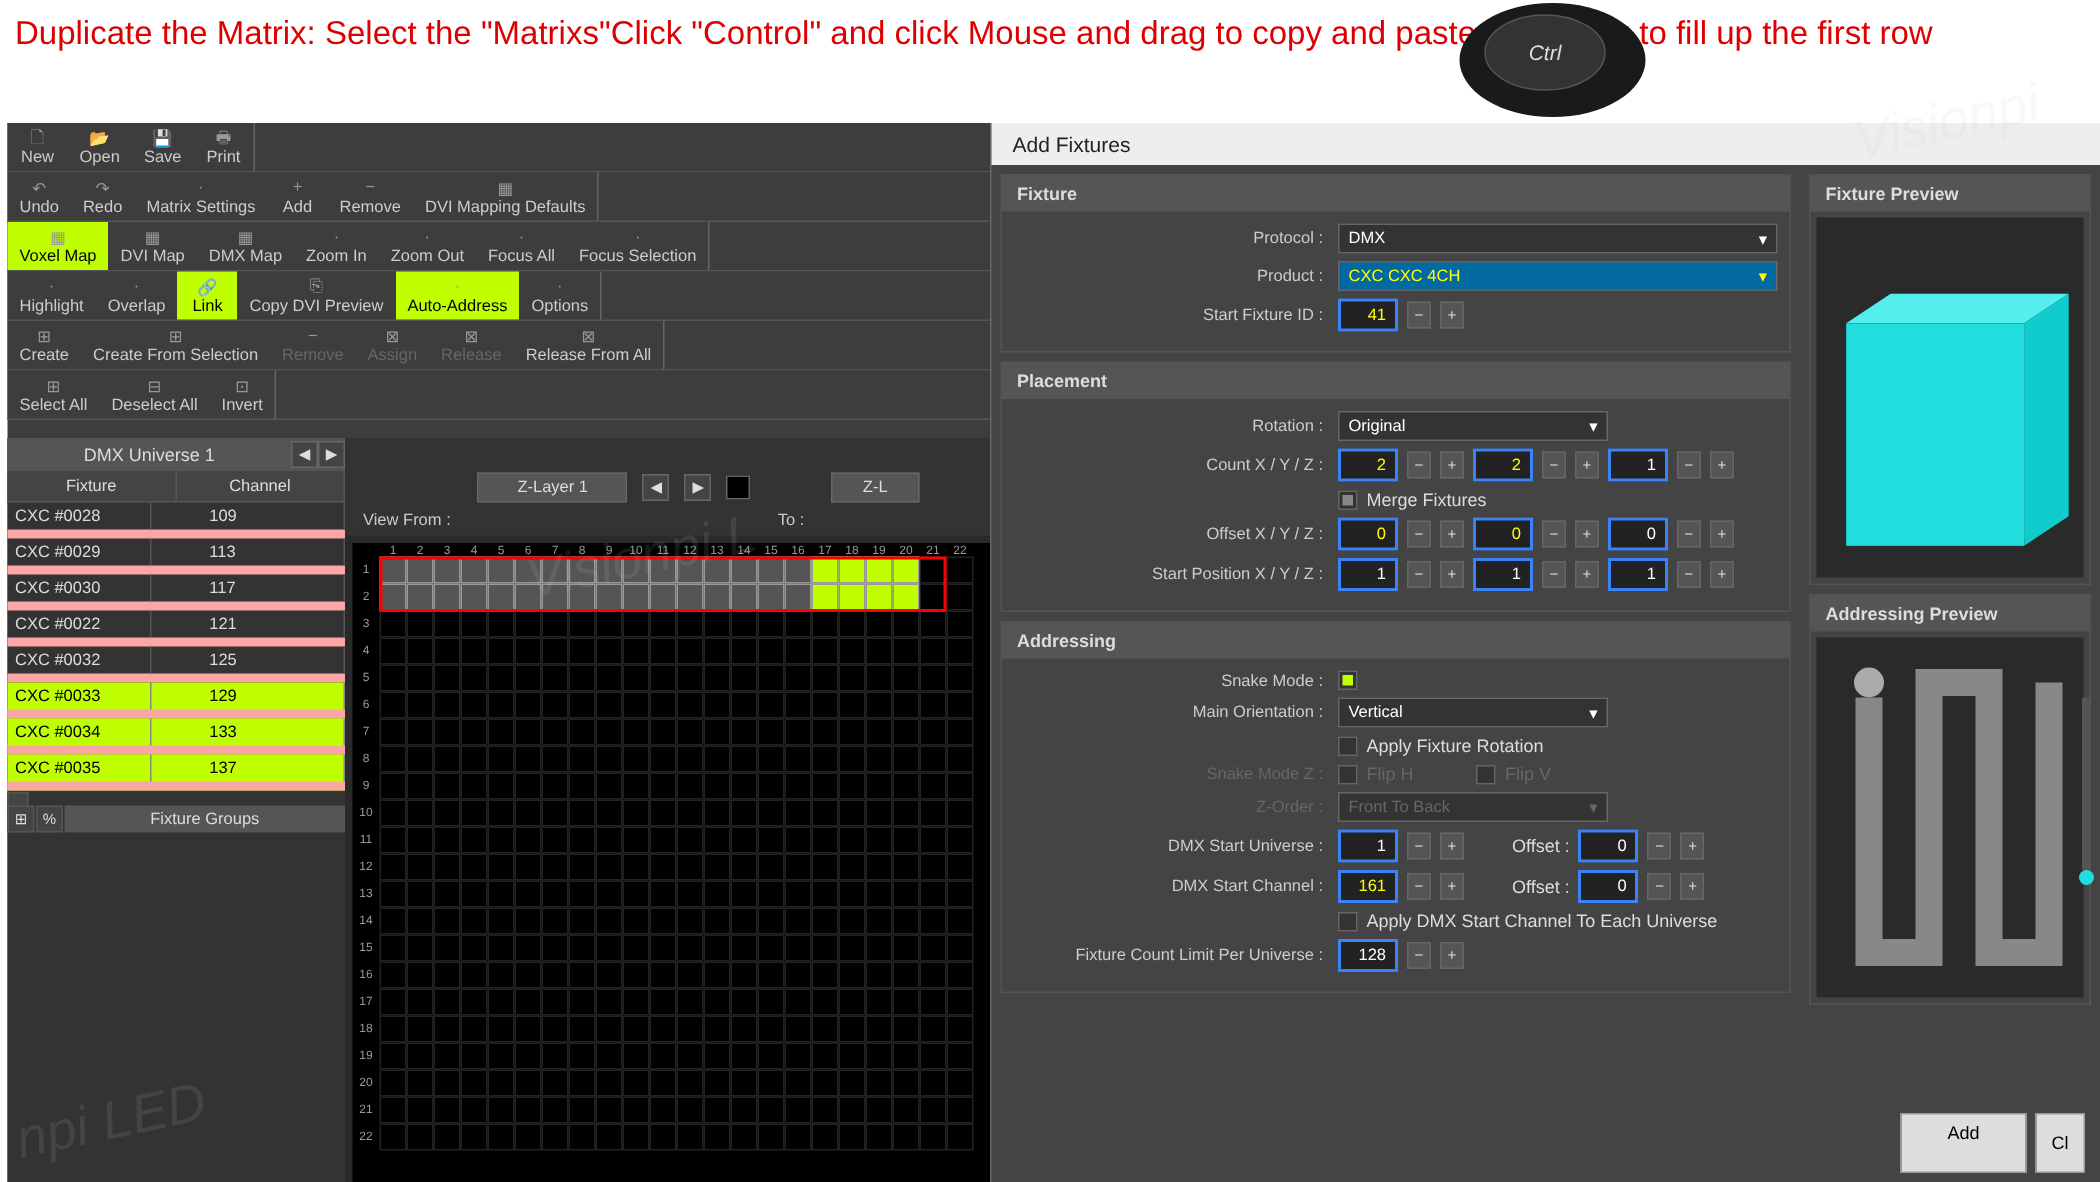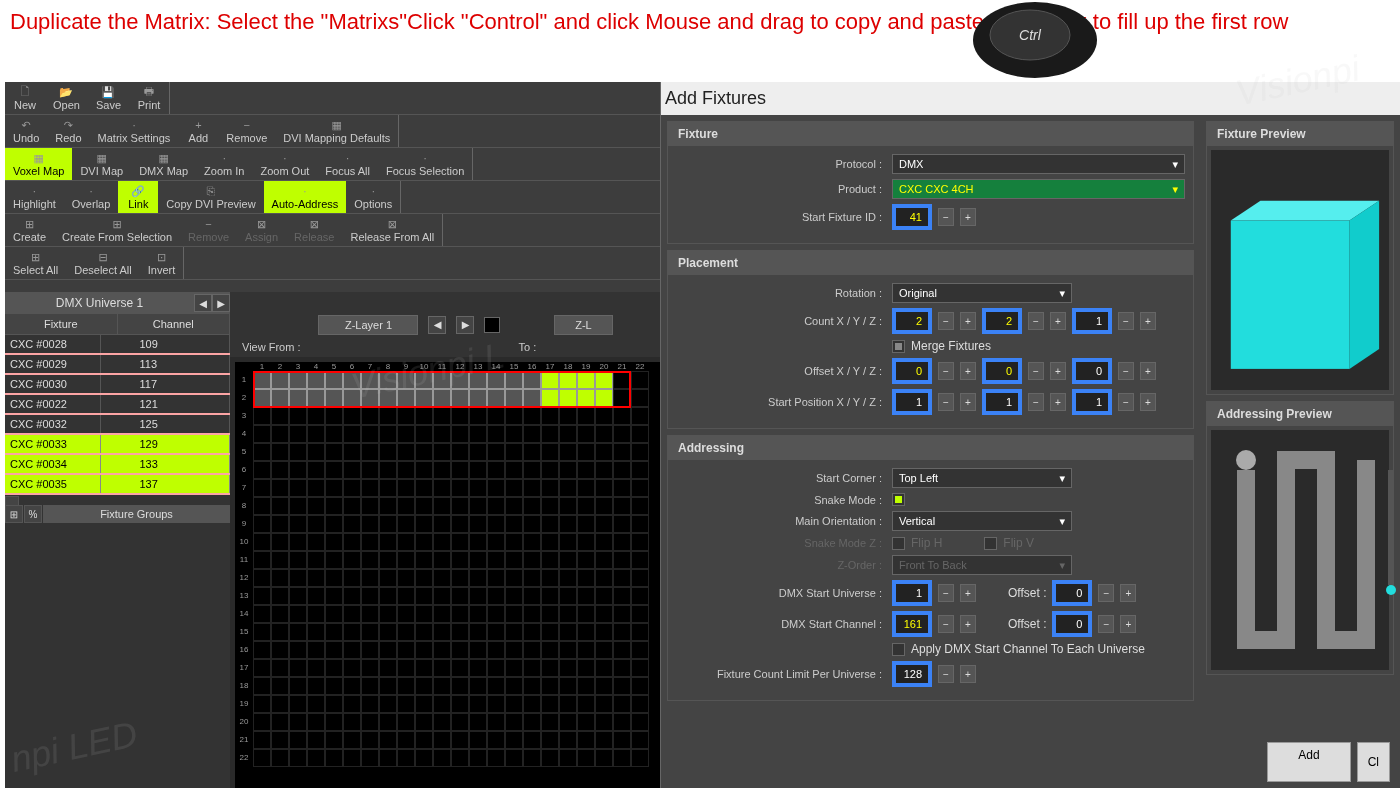--- a/index.html
+++ b/index.html
@@ -21,21 +21,21 @@
 .main-area { display: flex; position: absolute; top: 210px; left: 0; right: 0; bottom: 0; }
 
 .left-panel { width: 225px; background: #333; display: flex; flex-direction: column; }
 .dmx-header { background: #555; display: flex; align-items: center; height: 22px; }
 .dmx-header span { flex: 1; text-align: center; font-size: 12px; }
 .nav-btn { width: 18px; height: 18px; background: #444; border: 1px solid #666; display: flex; align-items: center; justify-content: center; cursor: pointer; font-size: 10px; }
 
 .fixture-table { display: flex; flex-direction: column; }
 .ft-header { display: flex; background: #444; border-bottom: 1px solid #555; }
 .ft-header div { flex: 1; text-align: center; padding: 4px; font-size: 11px; border-right: 1px solid #555; }
-.ft-row { display: flex; border-bottom: 2px solid #fca5a5; gap: 34px; }
+.ft-row { display: flex; border-bottom: 6px solid #fca5a5; gap: 34px; }
 .ft-row div { flex: 1; padding: 3px 5px; font-size: 11px; border-right: 1px solid #555; }
 .ft-row.hl { background: #bfff00; color: #000; }
 .ft-row.hl div { border-right: 1px solid #888; }
 
 .fg-bar { display: flex; margin-top: 2px; }
 .fg-btn { width: 18px; height: 18px; background: #444; border: 1px solid #555; margin-right: 1px; display: flex; align-items: center; justify-content: center; font-size: 10px; }
 .fg-title { flex: 1; background: #555; text-align: center; padding: 3px; font-size: 11px; }
 
 .center-panel { flex: 1; background: #2a2a2a; position: relative; }
 .view-bar { display: flex; align-items: center; padding: 4px; background: #333; gap: 10px; }
@@ -50,28 +50,28 @@
 .row-labels { display: flex; flex-direction: column; width: 18px; }
 .row-labels span { height: 18px; text-align: center; font-size: 8px; color: #999; line-height: 18px; }
 .cells { position: relative; }
 .cell-row { display: flex; }
 .cell { width: 18px; height: 18px; border: 1px solid #222; }
 .cell.sel { background: #555; border: 1px solid #999; }
 .cell.hl { background: #bfff00; border: 1px solid #999; }
 .sel-rect { position: absolute; border: 2px solid #f00; pointer-events: none; }
 
 .right-panel { position: absolute; top: 0; right: 0; width: 740px; background: #444; border-left: 1px solid #666; height: 100%; z-index: 5; }
-.add-fixtures-title { padding: 6px 4px; font-size: 18px; background: #eee; color: #222; }
+.add-fixtures-title { padding: 6px 14px; font-size: 14px; background: #eee; color: #222; }
 .section { margin: 6px; border: 1px solid #555; }
 .section-header { background: #555; padding: 5px 10px; font-size: 12px; font-weight: bold; }
 .section-body { padding: 8px; }
 .form-row { display: flex; align-items: center; margin-bottom: 5px; gap: 6px; }
 .form-row .flabel { width: 210px; text-align: right; font-size: 11px; color: #ccc; padding-right: 4px; }
 .form-row .flabel.disabled { color: #666; }
-.finput { background: #222; border: 4px solid #3b82f6; padding: 3px 6px; color: #fff; font-size: 11px; min-width: 40px; text-align: right; }
+.finput { background: #222; border: 2px solid #3b82f6; padding: 3px 6px; color: #fff; font-size: 11px; min-width: 40px; text-align: right; }
 .finput.yellow { color: #ff0; }
 .fselect { background: #333; border: 1px solid #666; padding: 3px 6px; color: #fff; font-size: 11px; flex: 1; position: relative; }
 .fselect::after { content: "▾"; position: absolute; right: 6px; }
 .spin { width: 16px; height: 18px; background: #555; border: 1px solid #666; display: flex; align-items: center; justify-content: center; font-size: 10px; cursor: pointer; }
 .chk { width: 13px; height: 13px; background: #333; border: 1px solid #666; display: inline-block; position: relative; }
 .chk.on::after { content: ""; position: absolute; inset: 2px; background: #bfff00; }
 .chk.on2::after { content: ""; position: absolute; inset: 2px; background: #888; }
 .preview-box { background: #2a2a2a; height: 240px; margin: 4px; display: flex; align-items: center; justify-content: center; }
 .addr-preview { background: #2a2a2a; height: 240px; margin: 4px; position: relative; padding: 10px; }
 .snake-path { stroke: #888; stroke-width: 18; fill: none; }
@@ -914,21 +914,21 @@
 
   <div class="section">
     <div class="section-header">Fixture</div>
     <div class="section-body">
       <div class="form-row">
         <div class="flabel">Protocol :</div>
         <div class="fselect">DMX</div>
       </div>
       <div class="form-row">
         <div class="flabel">Product :</div>
-        <div class="fselect" style="color:#ff0;background:#15803d">CXC CXC 4CH</div>
+        <div class="fselect" style="color:#ff0;background:#0369a1">CXC CXC 4CH</div>
       </div>
       <div class="form-row">
         <div class="flabel">Start Fixture ID :</div>
         <div class="finput yellow">41</div>
         <div class="spin">−</div>
         <div class="spin">+</div>
       </div>
     </div>
   </div>
 
@@ -980,30 +980,31 @@
                 <div class="spin">−</div>
                 <div class="spin">+</div>
       </div>
     </div>
   </div>
 
   <div class="section">
     <div class="section-header">Addressing</div>
     <div class="section-body">
       <div class="form-row">
-        <div class="flabel">Start Corner :</div>
-        <div class="fselect" style="flex:0 0 180px">Top Left</div>
-      </div>
-      <div class="form-row">
         <div class="flabel">Snake Mode :</div>
         <div class="chk on"></div>
       </div>
       <div class="form-row">
         <div class="flabel">Main Orientation :</div>
         <div class="fselect" style="flex:0 0 180px">Vertical</div>
+      </div>
+      <div class="form-row">
+        <div class="flabel"></div>
+        <div class="chk"></div>
+        <span>Apply Fixture Rotation</span>
       </div>
       <div class="form-row">
         <div class="flabel disabled">Snake Mode Z :</div>
         <div class="chk"></div>
                 <span style="color:#666">Flip H</span>
         <div style="width:30px"></div>
         <div class="chk"></div>
                 <span style="color:#666">Flip V</span>
       </div>
       <div class="form-row">

